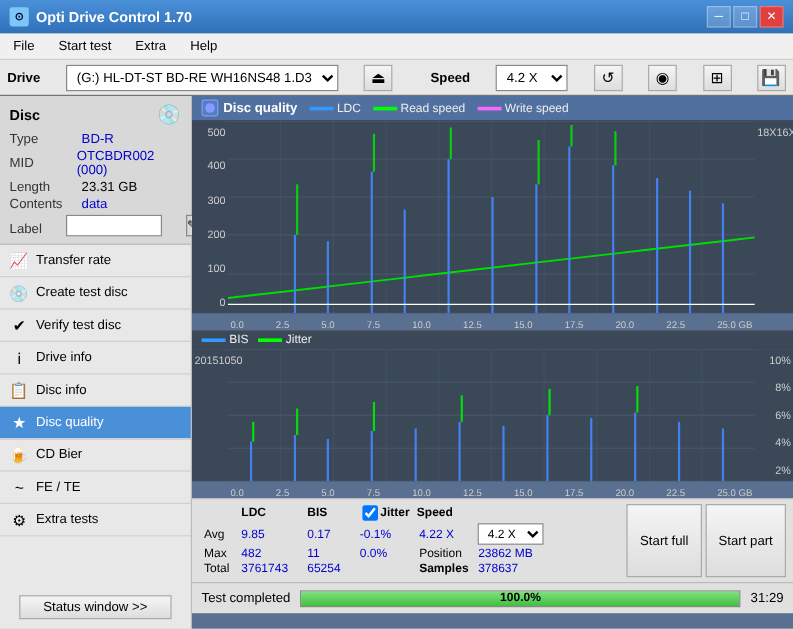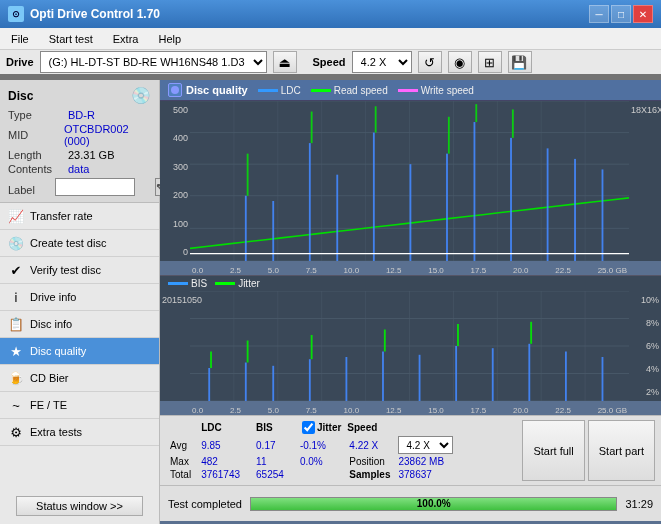--- a/index.html
+++ b/index.html
@@ -34,26 +34,27 @@
       padding: 2px 6px;
       height: 22px;
       gap: 10px;
       font-size: 11px;
     }
     .menubar-item { cursor: pointer; padding: 2px 5px; }
 
     
     .drivebar {
       background: #e8e8e8;
-      border-bottom: 6px solid #737373;
+      border-bottom: 1px solid #737373;
       display: flex;
       align-items: center;
       padding: 3px 6px;
       height: 30px;
       gap: 6px;
+      justify-content: space-between;
     }
     .drivebar-label { font-weight: bold; font-size: 11px; }
     .drivebar-select {
       background: white;
       border: 1px solid #888;
       padding: 1px 4px;
       font-size: 11px;
       height: 22px;
       min-width: 220px;
     }
@@ -128,21 +129,21 @@
       background: linear-gradient(to bottom, #f5f5f5, #ddd);
       border: 1px solid #aaa;
       padding: 3px 6px;
       cursor: pointer;
       font-size: 11px;
       text-align: center;
     }
 
     
     .statusbar {
-      height: 36px;
+      height: 26px;
       background: #e0e0e0;
       border-top: 1px solid #bbb;
       display: flex;
       align-items: center;
       padding: 0 8px;
       gap: 8px;
       font-size: 11px;
     }
     .progress-container {
       flex: 1;

